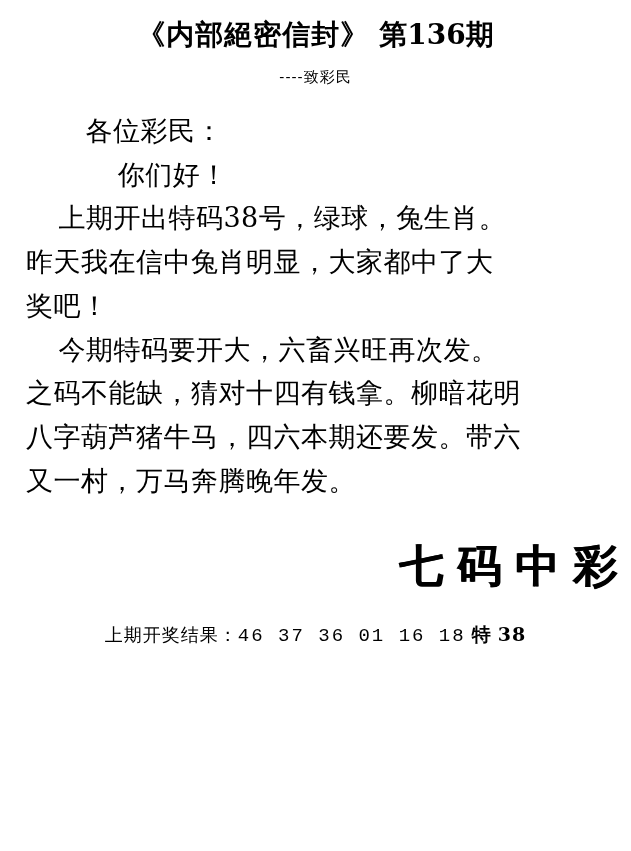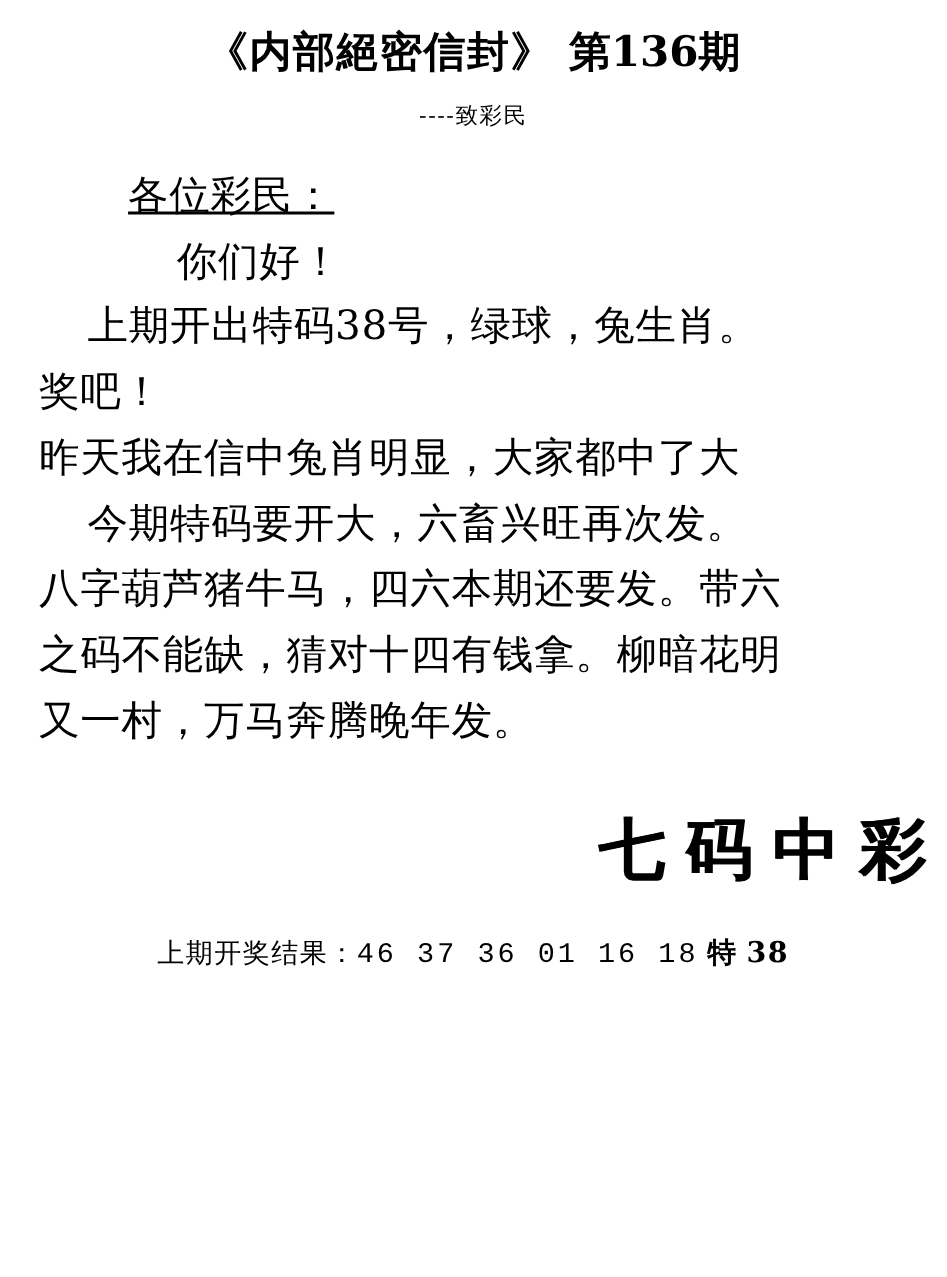--- a/index.html
+++ b/index.html
@@ -53,21 +53,21 @@
   .body-text {
     margin: 22px 26px 0 26px;
     font-size: 27px;
     line-height: 1.62;
     letter-spacing: 0.5px;
     font-family: "DejaVu Serif", serif;
   }
   .body-text p {
     margin: 0;
   }
-  .indent-1 { text-indent: 2.2em; text-decoration: underline; }
+  .indent-1 { text-indent: 2.2em; }
   .indent-2 { text-indent: 3.4em; }
   .indent-3 { text-indent: 1.2em; }
   .footer-title {
     text-align: right;
     font-size: 44px;
     font-weight: bold;
     letter-spacing: 14px;
     margin-top: 34px;
     text-shadow: 1px 0 0 #000;
   }
@@ -91,25 +91,25 @@
   <div class="subtitle">
     <span>《内部絕密信封》</span><span class="issue">第136期</span>
   </div>
 
   <div class="dedication">----致彩民</div>
 
   <div class="body-text">
     <p class="indent-1">各位彩民：</p>
     <p class="indent-2">你们好！</p>
     <p class="indent-3">上期开出特码38号，绿球，兔生肖。</p>
+    <p>昨天我在信中兔肖明显，大家都中了大</p>
     <p>奖吧！</p>
-    <p>昨天我在信中兔肖明显，大家都中了大</p>
     <p class="indent-3">今期特码要开大，六畜兴旺再次发。</p>
+    <p>之码不能缺，猜对十四有钱拿。柳暗花明</p>
     <p>八字葫芦猪牛马，四六本期还要发。带六</p>
-    <p>之码不能缺，猜对十四有钱拿。柳暗花明</p>
     <p>又一村，万马奔腾晚年发。</p>
   </div>
 
   <div class="footer-title">七码中彩</div>
 
   <div class="result-line">
     <span class="label">上期开奖结果：</span><span class="nums">46 37 36 01 16 18</span><span class="special">特</span><span class="special">38</span>
   </div>
 
 </div>

